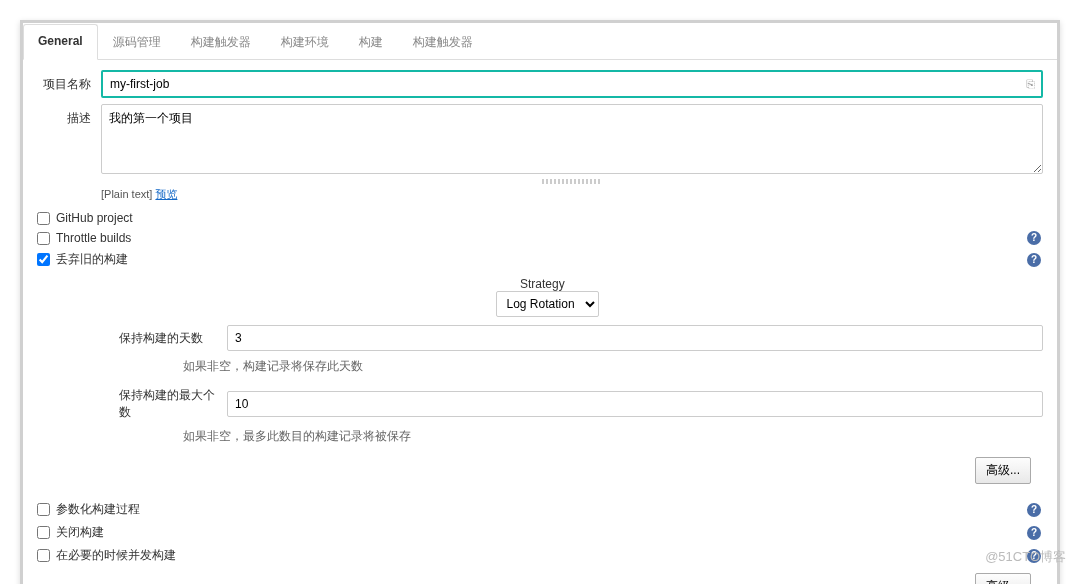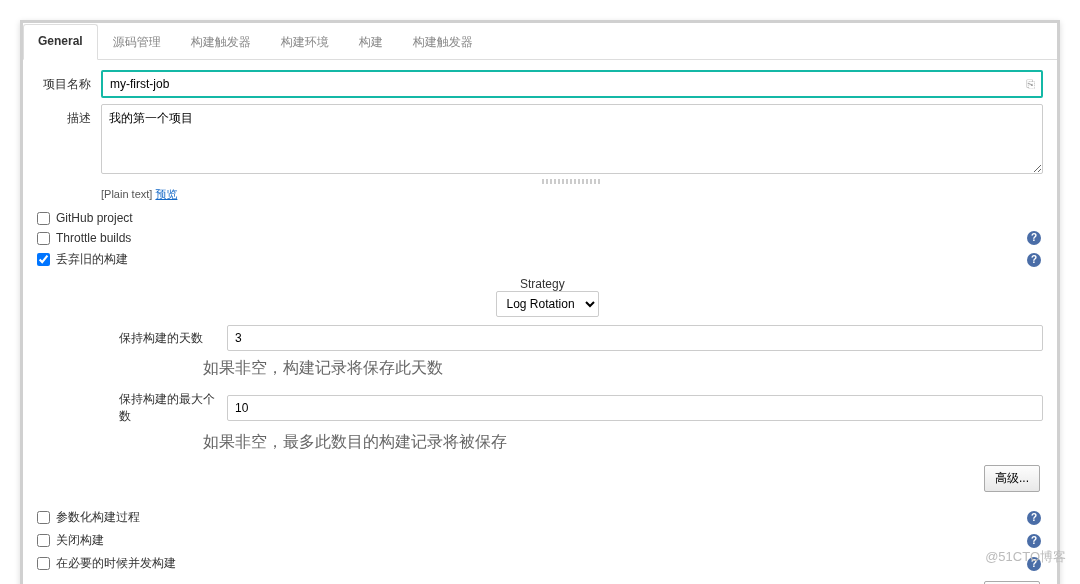--- a/index.html
+++ b/index.html
@@ -153,31 +153,31 @@
       color: #333;
     }
     .nested-input {
       flex: 1;
       padding: 5px 7px;
       border: 1px solid #ccc;
       font-size: 12px;
       border-radius: 2px;
     }
     .nested-desc {
-      margin-left: 84px;
+      margin-left: 64px;
       padding-left: 0;
       color: #666;
-      font-size: 16px;
+      font-size: 12px;
       margin-bottom: 12px;
       padding-top: 3px;
     }
     .btn-row {
       display: flex;
       justify-content: flex-end;
-      margin: 6px 3px;
+      margin: 6px 12px;
     }
     .btn {
       padding: 4px 10px;
       border: 1px solid #aaa;
       background: linear-gradient(#fdfdfd, #e8e8e8);
       cursor: pointer;
       font-size: 12px;
       border-radius: 2px;
     }
     .section-gap { height: 8px; }

